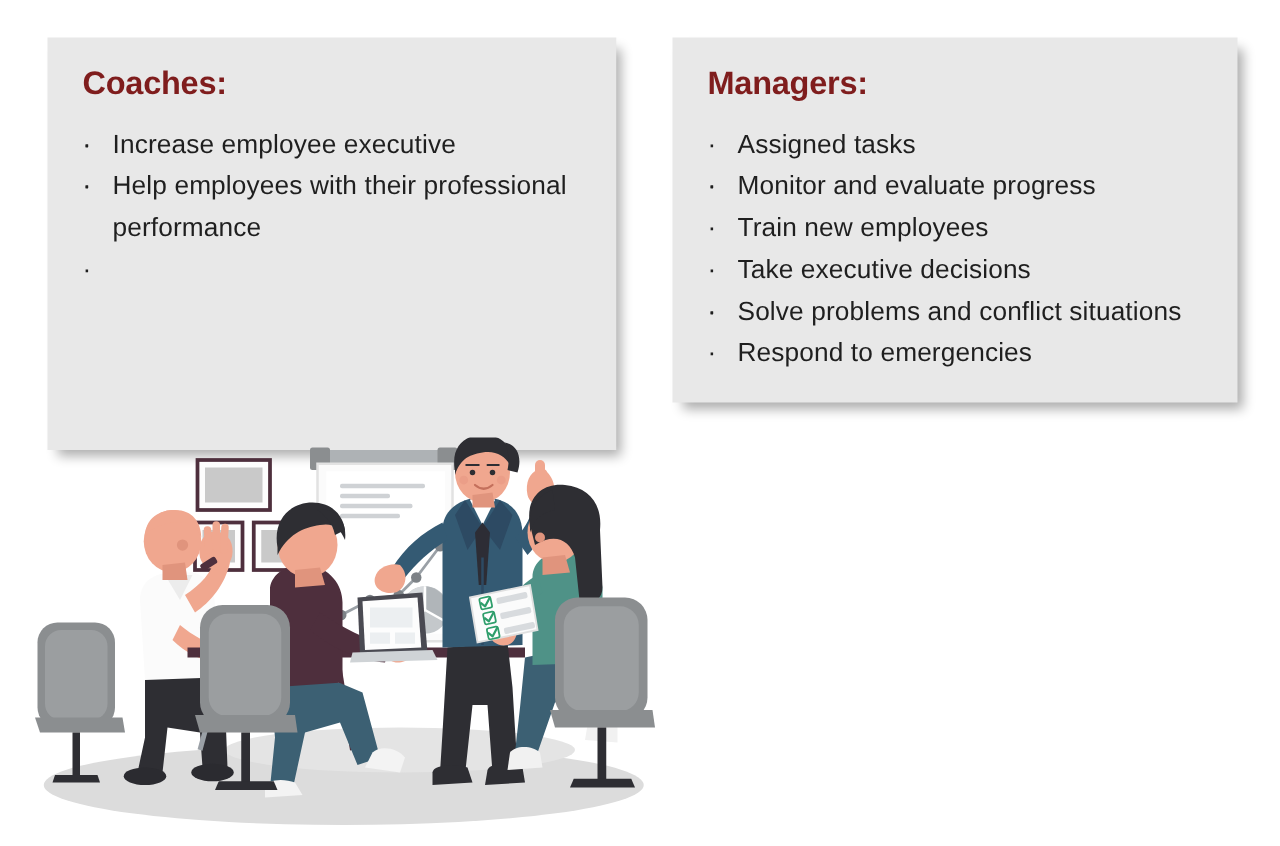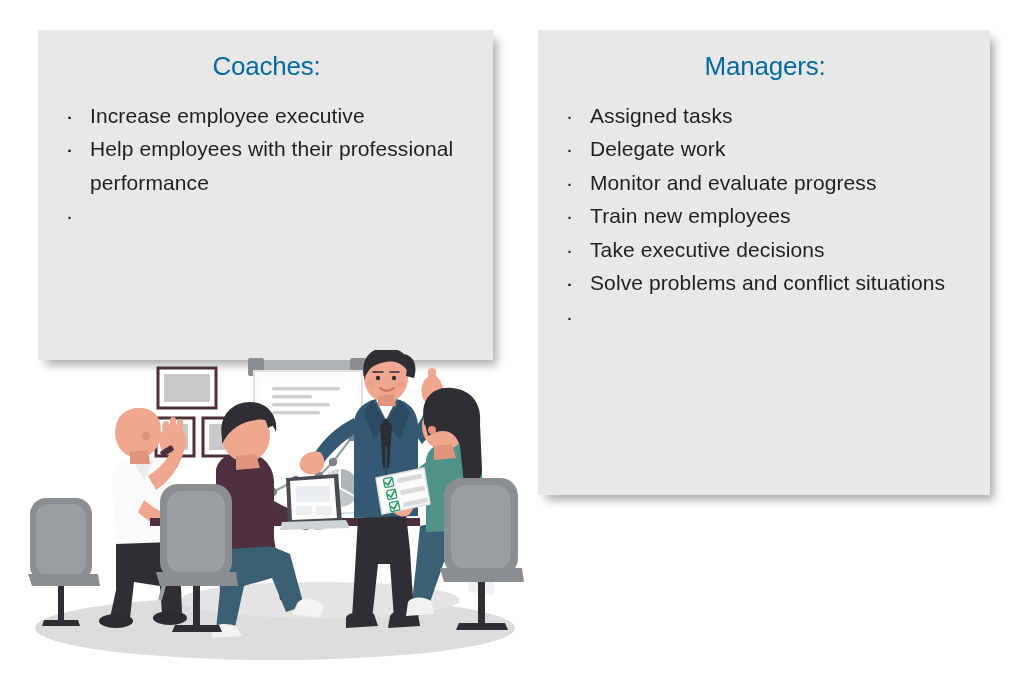--- a/index.html
+++ b/index.html
@@ -35,32 +35,31 @@
     left: 38px;
     top: 30px;
     width: 455px;
     height: 330px;
     padding: 22px 26px 10px 26px;
   }
   .panel-managers {
     left: 538px;
     top: 30px;
     width: 452px;
-    height: 465px;
+    height: 292px;
     padding: 22px 26px 10px 26px;
   }
 
   .panel-title {
     font-size: 26px;
-    font-weight: normal;
+    font-weight: bold;
     letter-spacing: -0.2px;
-    color: #0369a1;
+    color: #7f1d1d;
     margin: 0 0 18px 2px;
     line-height: 1.1;
-    text-align: center;
   }
 
   ul.bullets {
     list-style: none;
     margin: 0;
     padding: 0;
   }
   ul.bullets li {
     position: relative;
     padding-left: 26px;
@@ -119,21 +118,20 @@
 
   <div class="panel panel-managers">
     <h2 class="panel-title">Managers:</h2>
     <ul class="bullets">
       <li>
         <span class="bullet-dot">·</span>
         <span>Assigned tasks</span>
       </li>
       <li>
         <span class="bullet-dot">·</span>
-        <span>Delegate work</span>
       </li>
       <li>
         <span class="bullet-dot">·</span>
         <span>Monitor and evaluate progress</span>
       </li>
       <li>
         <span class="bullet-dot">·</span>
         <span>Train new employees</span>
       </li>
       <li>
@@ -142,20 +140,21 @@
       </li>
       <li>
         <span class="bullet-dot">·</span>
       </li>
       <li>
         <span class="bullet-dot">·</span>
         <span>Solve problems and conflict situations</span>
       </li>
       <li>
         <span class="bullet-dot">·</span>
+        <span>Respond to emergencies</span>
       </li>
     </ul>
   </div>
 
   <div class="illustration">
     <svg width="520" height="320" viewBox="0 0 520 320" xmlns="http://www.w3.org/2000/svg">
 
       <ellipse cx="255" cy="278" rx="240" ry="32" fill="#dcdcdc"></ellipse>
       <ellipse cx="300" cy="250" rx="140" ry="18" fill="#e4e4e4"></ellipse>
 

